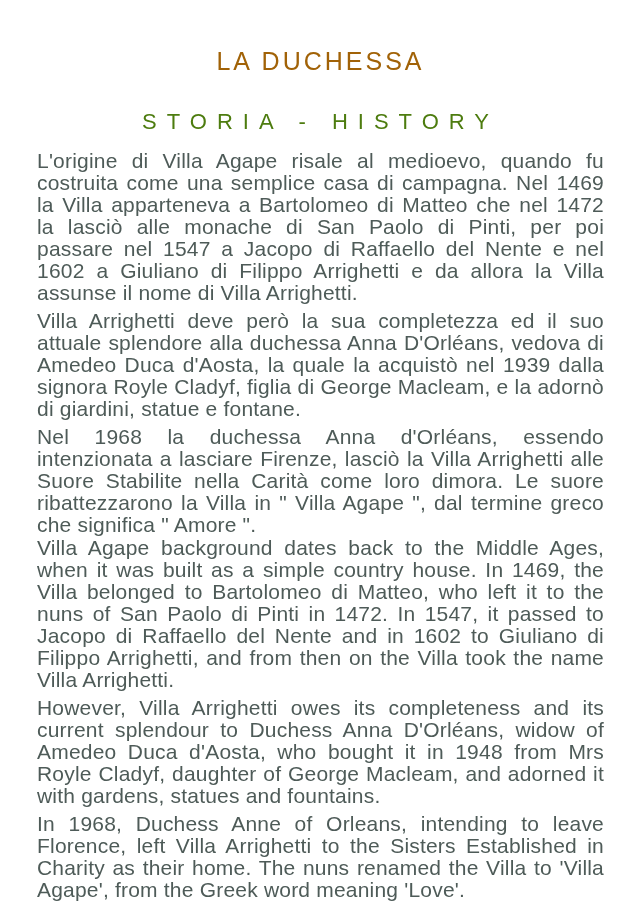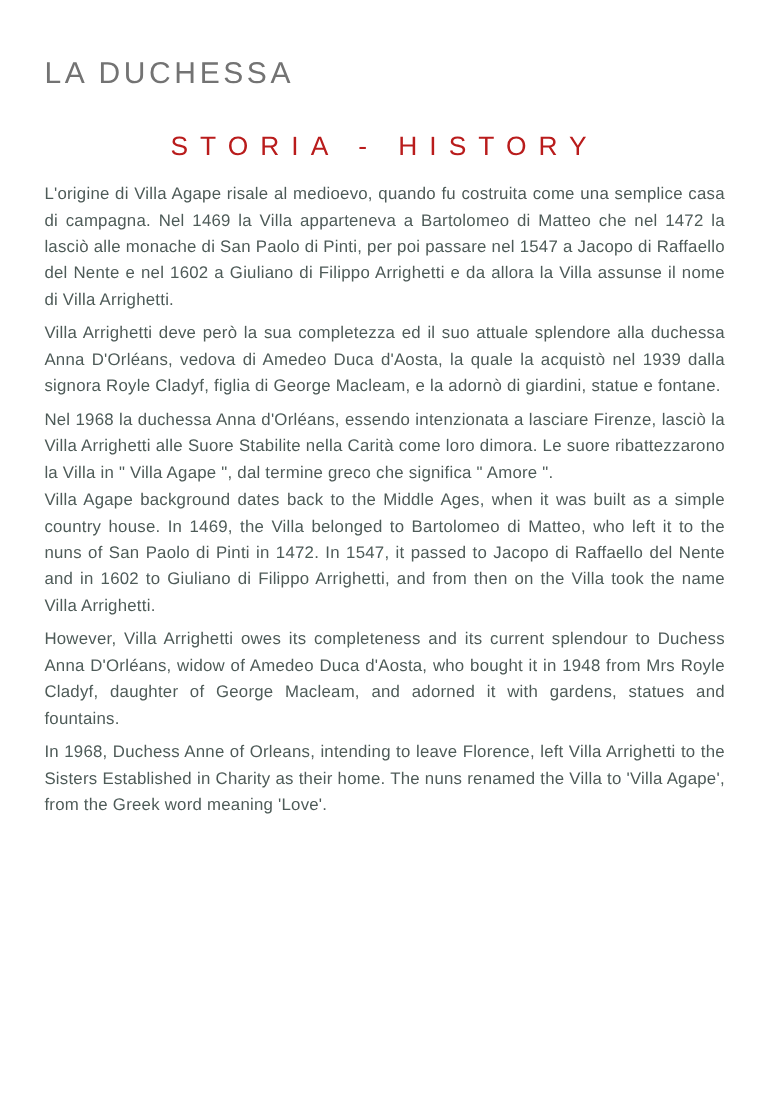--- a/index.html
+++ b/index.html
@@ -15,40 +15,41 @@
   }
   .page {
     box-sizing: border-box;
     width: 640px;
     height: 911px;
     padding: 0 36px 0 37px;
     background: #ffffff;
   }
   h1.page-title {
     margin: 46px 0 0 0;
+    text-align: center;
     font-size: 25px;
     font-weight: 400;
     letter-spacing: 3px;
-    color: #737373;
+    color: #a16207;
     line-height: 30px;
   }
   h2.section-heading {
     margin: 32px 0 15px 0;
     text-align: center;
     font-size: 22px;
     font-weight: 300;
     letter-spacing: 10px;
-    color: #b91c1c;
+    color: #4d7c0f;
     line-height: 27px;
     white-space: nowrap;
   }
   section p {
     margin: 0 0 6px 0;
     text-align: justify;
-    font-size: 14px;
+    font-size: 21px;
     line-height: 22px;
     letter-spacing: 0.2px;
     color: #4e5b58;
     font-weight: 400;
   }
   section.english {
     margin-top: 1px;
   }
   section p:last-child {
     margin-bottom: 0;

